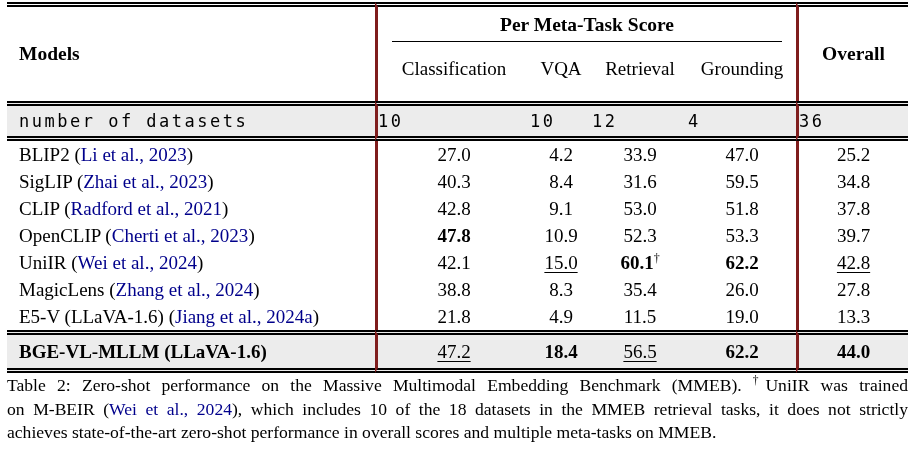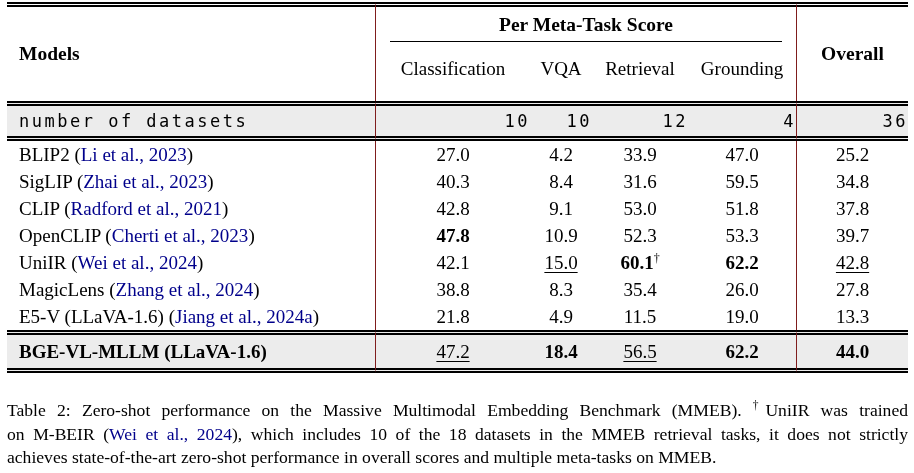--- a/index.html
+++ b/index.html
@@ -11,52 +11,52 @@
   .page{padding:2px 6px 0 7px;box-sizing:border-box;}
 
   table.results{
     width:901px;border-collapse:separate;border-spacing:0;
     font-size:19px;table-layout:fixed;
   }
   
   thead tr.h1 th{border-top:5px double #000;}
   tr.datasets td{border-top:5px double #000;border-bottom:5px double #000;background:var(--rowbg,#ECECEC);}
   tr.final td{border-top:5px double #000;border-bottom:5px double #000;background:var(--rowbg,#ECECEC);}
-  .vline{border-left:1px solid #7f1d1d;}
+  .vline{border-left:3px solid #7f1d1d;}
 
   
   thead th{font-weight:bold;font-size:19.5px;padding:0;}
   th.models{text-align:left;padding-left:12px;vertical-align:middle;}
   th.span4{vertical-align:top;padding-top:7px;height:42px;}
   th.span4 .inner{display:block;margin:0 14px;padding-bottom:5px;border-bottom:1.5px solid #000;text-align:center;}
   th.overall{vertical-align:middle;}
   tr.h2 th{text-align:center;font-weight:normal;padding:2px 0 21px 0;font-size:19px;margin-top:20px;}
 
   
   tr.datasets td{
     font-family:"DejaVu Sans Mono", monospace;
     font-size:17px;letter-spacing:2.5px;height:30px;vertical-align:middle;
   }
   tr.datasets td.lbl{text-align:left;padding-left:12px;}
-  tr.datasets td.num{text-align:right;}
+  tr.datasets td.num{text-align:left;}
 
   
   tbody td{padding:0;height:27px;vertical-align:middle;}
   td.model{text-align:left;padding-left:12px;white-space:nowrap;}
   td.score{text-align:center;}
   tr.final{font-weight:bold;}
   tr.final td{height:33px;}
   tr.final td.score .plain{font-weight:normal;}
   .b{font-weight:bold;}
   .u{text-decoration:underline;text-underline-offset:3px;text-decoration-thickness:1.2px;}
   .cite{color:var(--cite,#00008B);}
   sup.dag{font-size:12px;font-weight:normal;line-height:0;vertical-align:super;}
 
   
-  .caption{margin-top:26px;width:901px;font-size:17.6px;line-height:23.5px;}
+  .caption{margin-top:1px;width:901px;font-size:17.6px;line-height:23.5px;}
   .cap-line{text-align:justify;text-align-last:justify;white-space:normal;}
   .cap-line.last{text-align-last:left;}
   .caption sup{font-size:11.5px;line-height:0;vertical-align:super;}
 </style>
 </head>
 <body>
 
 <div class="page">
   <table class="results">
     <colgroup>

